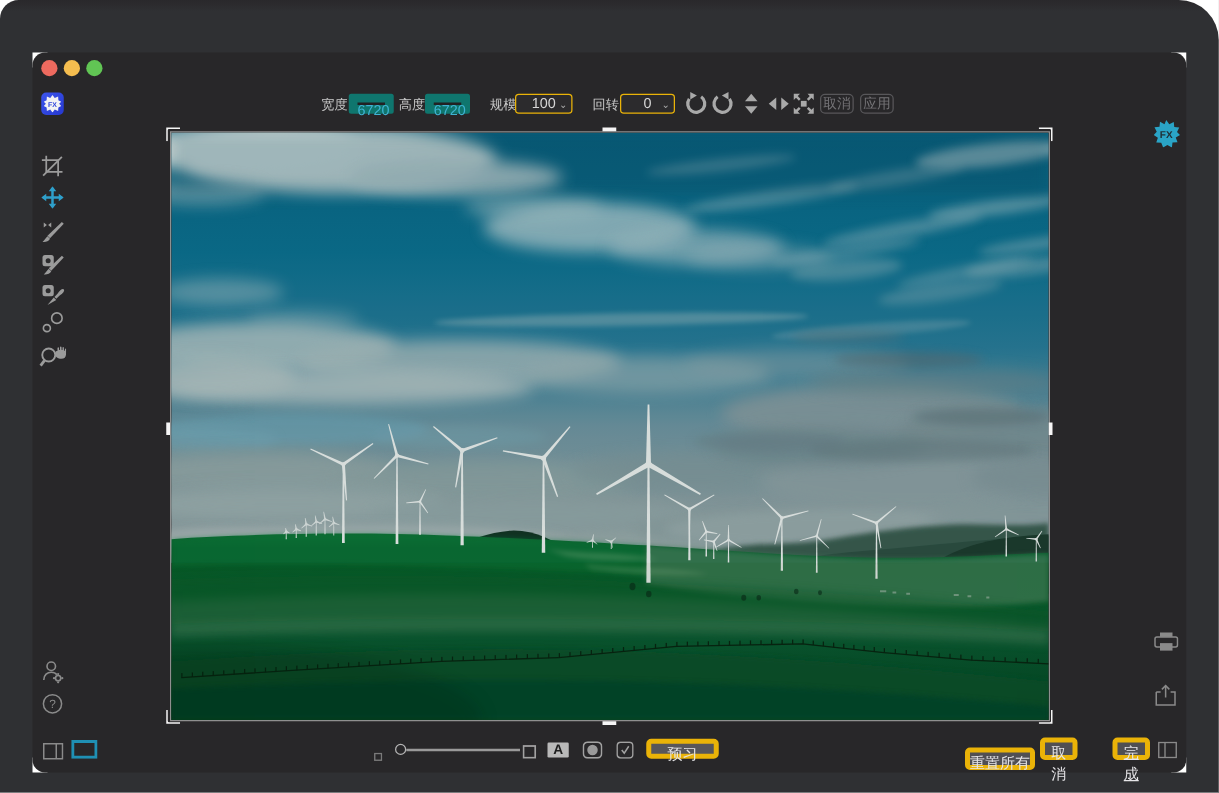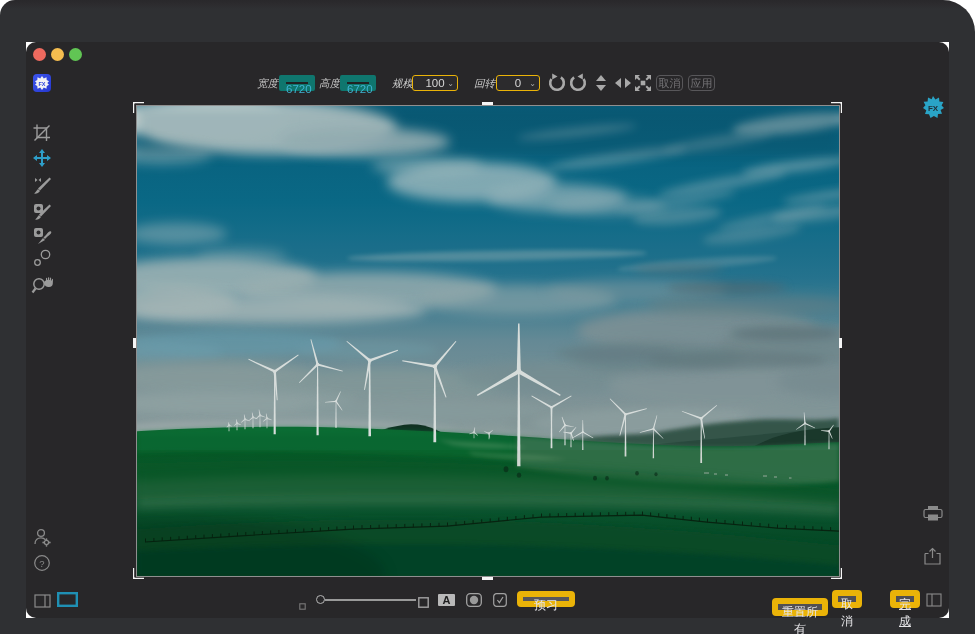--- a/index.html
+++ b/index.html
@@ -1,29 +1,29 @@
 <!DOCTYPE html>
 <html><head><meta charset="utf-8"><style>
 *{margin:0;padding:0;box-sizing:border-box;}
 html,body{width:975px;height:634px;overflow:hidden;background:#ffffff;font-family:"Liberation Sans",sans-serif;}
 .desktop{position:absolute;left:0;top:0;width:975px;height:634px;background:linear-gradient(180deg,#29282b 0px,#2c2b2e 4px,#2f3033 9px);border-radius:15px 32px 0 0;}
 .corner{position:absolute;width:12px;height:12px;background:#ffffff;}
 .window{position:absolute;left:26px;top:42px;width:923px;height:576px;background:#282729;border-radius:10px;}
 .titlebar{position:absolute;left:0;top:0;width:100%;height:22px;background:#37353b;border-radius:10px 10px 0 0;
  text-align:center;font-size:12px;font-weight:bold;color:#d9d8db;line-height:23px;}
 .tl{position:absolute;top:6px;width:13px;height:13px;border-radius:50%;}
-.lbl{position:absolute;font-size:10.5px;color:#c9c9c9;font-style:italic;}
+.lbl{position:absolute;font-size:10.5px;color:#c9c9c9;}
 .inp{position:absolute;height:16px;background:#222123;border:7px solid #0f766e;border-radius:2px;
  font-size:11.5px;color:#3fb3d2;text-align:center;line-height:14px;}
 .combo{position:absolute;height:16px;background:#2c2b2d;border:1px solid #eab308;border-radius:3px;
  font-size:11.5px;color:#d6d6d6;text-align:center;line-height:14px;}
 .combo .chev{position:absolute;right:3px;top:1px;font-size:8px;color:#aaa;}
 .dbtn{position:absolute;height:16px;border:1px solid #58575a;border-radius:4px;color:#757477;
  font-size:11px;text-align:center;line-height:15px;background:transparent;}
-.btn{position:absolute;height:18px;background:#504f53;border:6px solid #eab308;border-radius:4px;color:#e6e5e8;
+.btn{position:absolute;height:18px;background:#504f53;border:4px solid #eab308;border-radius:4px;color:#e6e5e8;
  font-size:12px;text-align:center;line-height:17px;}
 .photo{position:absolute;left:110px;top:63px;width:704px;height:472px;border:1px solid #8f8f8f;overflow:hidden;}
 .bracket{position:absolute;width:11px;height:11px;}
 .tick{position:absolute;background:#f5f5f5;}
 </style></head><body>
 <div style="position:absolute;left:0;top:0;width:975px;height:634px;">
 <div class="desktop" style="z-index:1;"></div>
 <div class="corner" style="left:26px;top:42px;z-index:2;"></div>
 <div class="corner" style="left:937px;top:42px;z-index:2;"></div>
 <div class="corner" style="left:26px;top:606px;z-index:2;"></div>

